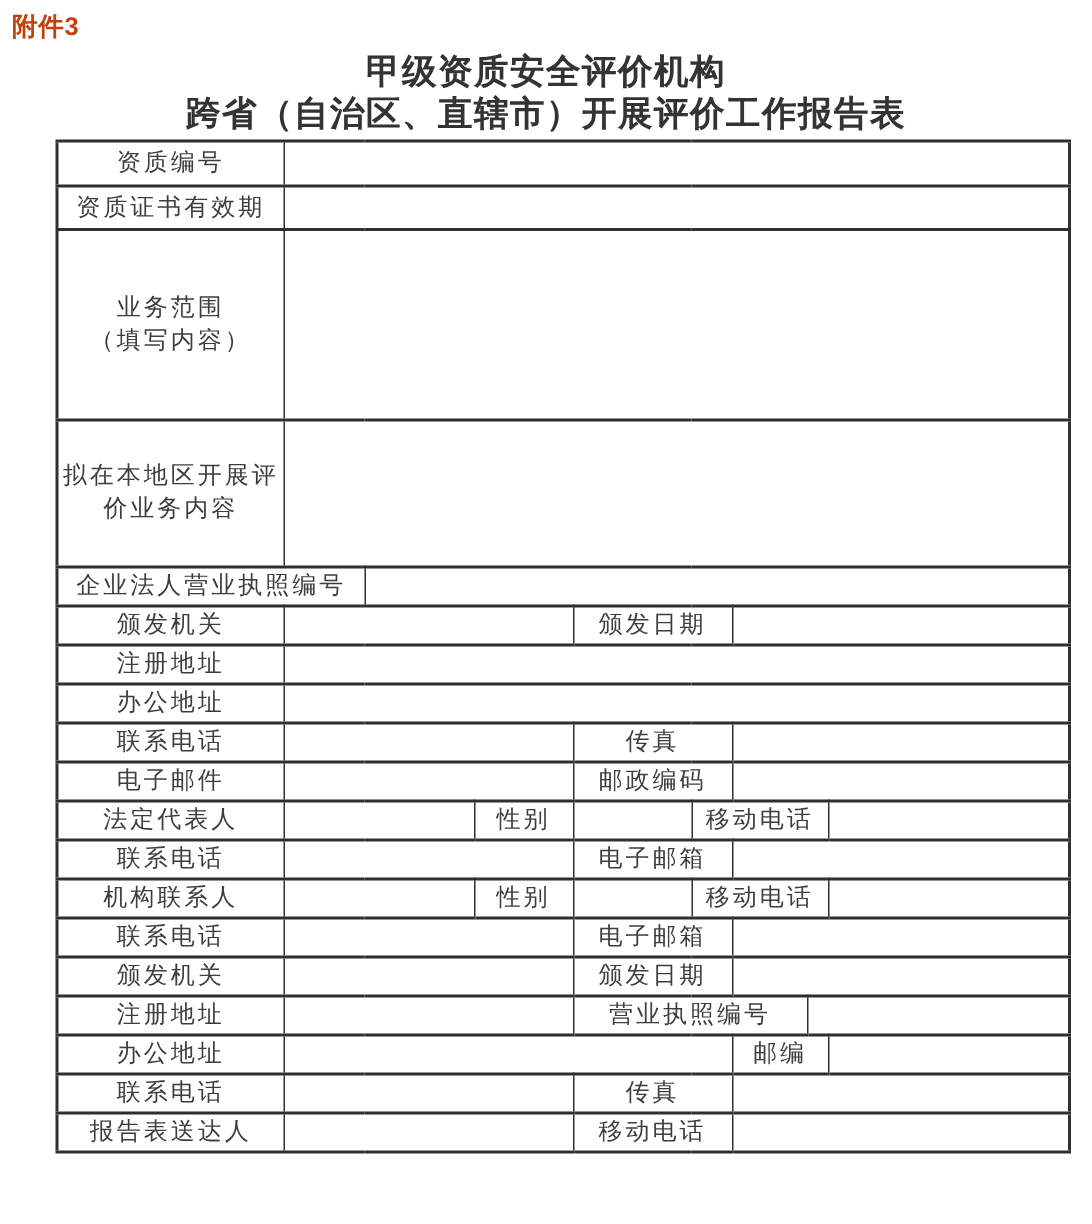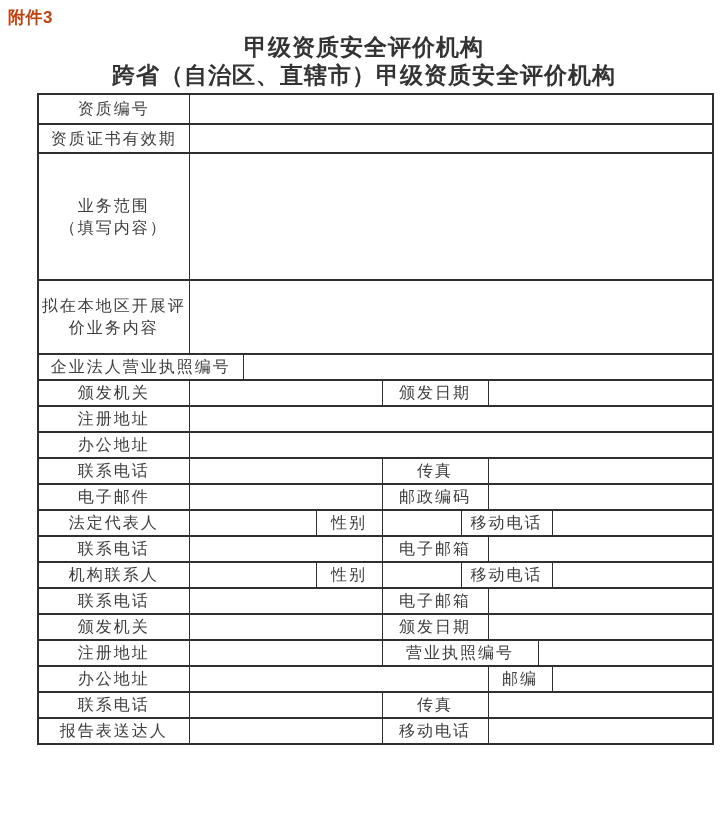--- a/index.html
+++ b/index.html
@@ -35,31 +35,31 @@
     padding: 0 2px;
     font-size: 16px; letter-spacing: 2px;
     color: #3d3d3d;
     text-align: center; vertical-align: middle;
     overflow: hidden; white-space: nowrap;
     line-height: 1.35;
   }
   tr.h29 { height: 29px; }
   tr.h30 { height: 30px; margin-left: 19px; }
   tr.h127 { height: 127px; margin-top: 20px; }
-  tr.h98 { height: 74px; }
+  tr.h98 { height: 98px; }
   tr.h26 { height: 26px; }
 </style>
 </head>
 <body>
 
 <div class="attachment">附件3</div>
 
 <div class="titleblock">
   <div>甲级资质安全评价机构</div>
-  <div>跨省（自治区、直辖市）甲级资质安全评价机构</div>
+  <div>跨省（自治区、直辖市）开展评价工作报告表</div>
 </div>
 
 <table class="form">
   <colgroup>
     <col style="width:151px">
       <col style="width:54px">
       <col style="width:73px">
     <col style="width:66px">
       <col style="width:79px">
       <col style="width:27px">

